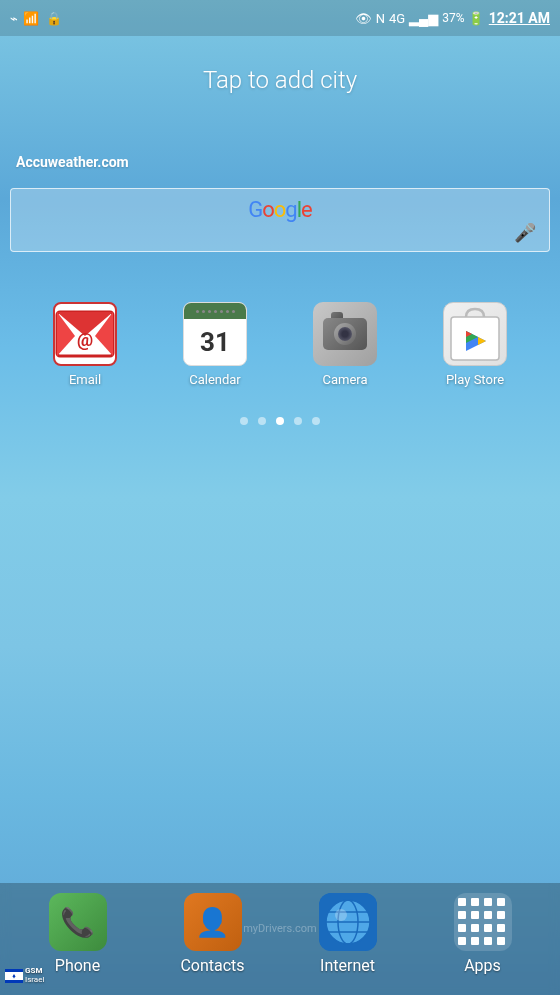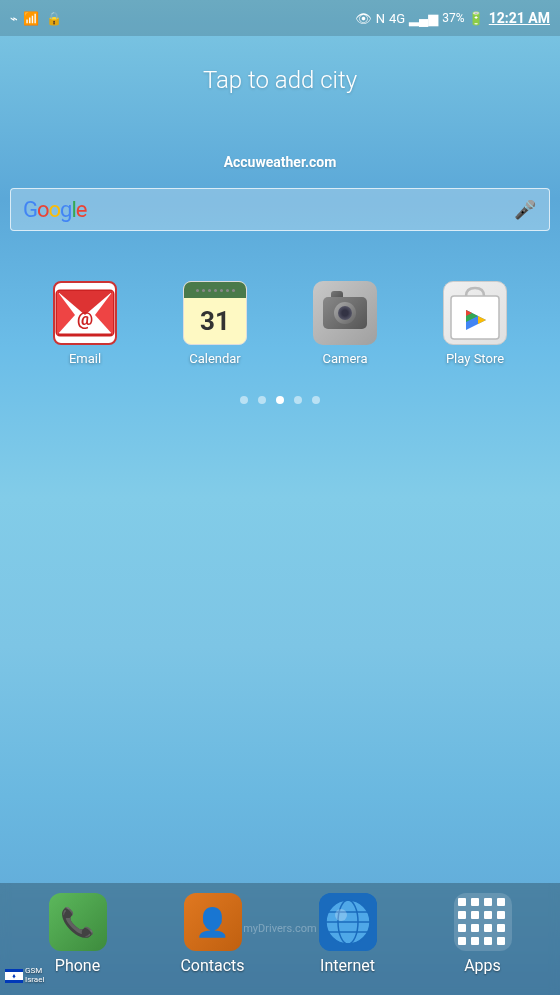--- a/index.html
+++ b/index.html
@@ -81,38 +81,39 @@
       text-align: center;
     }
     .tap-to-add {
       color: white;
       font-size: 24px;
       font-weight: 300;
       text-shadow: 0 1px 3px rgba(0,0,0,0.2);
       margin-bottom: 60px;
     }
     .accuweather {
-      text-align: center;
+      text-align: left;
       color: white;
       font-size: 14px;
       font-weight: bold;
       text-shadow: 0 1px 2px rgba(0,0,0,0.2);
       margin-bottom: 8px;
     }
 
     
     .google-bar {
       margin: 0 10px 30px;
       background: rgba(255,255,255,0.25);
       border: 1.5px solid rgba(255,255,255,0.7);
       border-radius: 4px;
       display: flex;
       align-items: center;
       padding: 8px 12px;
       cursor: pointer;
+      flex-direction: column;
     }
     .google-logo {
       font-size: 22px;
       font-weight: normal;
       letter-spacing: -1px;
     }
     .google-g { color: #4285F4; }
     .google-o1 { color: #EA4335; }
     .google-o2 { color: #FBBC05; }
     .google-g2 { color: #4285F4; }
@@ -155,21 +156,21 @@
 
     .app-label {
       color: white;
       font-size: 13px;
       text-align: right;
       text-shadow: 0 1px 3px rgba(0,0,0,0.4);
     }
 
     
     .calendar-icon-wrap {
-      background: #fef9c3;
+      background: #ffffff;
       border-radius: 8px;
       overflow: hidden;
       border: 1px solid #ddd;
       width: 64px;
       height: 64px;
       display: flex;
       flex-direction: column;
     }
     .cal-header {
       background: #4a7a4a;
@@ -589,16 +590,16 @@
 <div class="gsm-badge">
   <svg width="18" height="14" viewBox="0 0 18 14">
     <rect width="18" height="14" fill="white"></rect>
     <rect width="18" height="3" y="0" fill="#0038b8"></rect>
     <rect width="18" height="3" y="11" fill="#0038b8"></rect>
 
     <polygon points="9,5 10.5,7.5 7.5,7.5" fill="#0038b8" stroke="none"></polygon>
     <polygon points="9,9.5 10.5,7 7.5,7" fill="#0038b8" stroke="none"></polygon>
   </svg>
   <div style="display:flex;flex-direction:column;">
-    <span style="color:white;font-size:8px;font-weight:normal;text-shadow:0 1px 2px rgba(0,0,0,0.6);line-height:1.1;">GSM</span>
+    <span style="color:white;font-size:8px;font-weight:bold;text-shadow:0 1px 2px rgba(0,0,0,0.6);line-height:1.1;">GSM</span>
     <span style="color:white;font-size:8px;text-shadow:0 1px 2px rgba(0,0,0,0.6);line-height:1.1;">Israel</span>
   </div>
 </div>
 
 </body></html>

